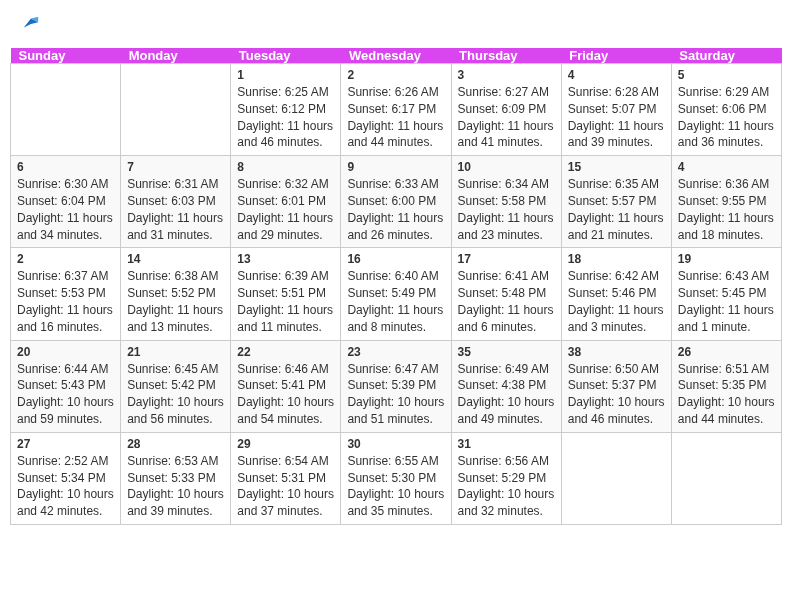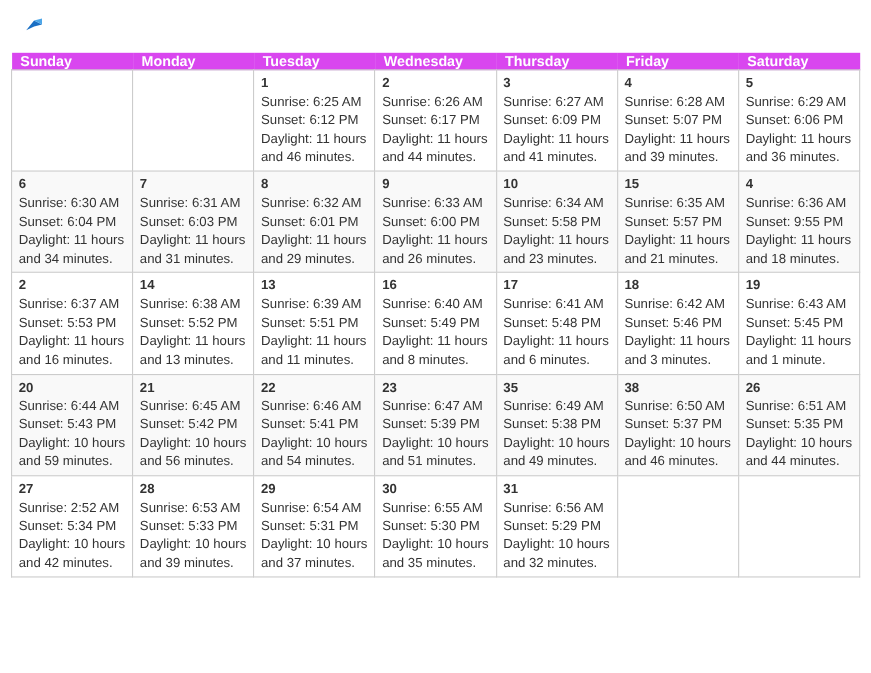--- a/index.html
+++ b/index.html
@@ -271,21 +271,21 @@
         </td>
         <td>
           <span class="day-num">23</span>
           <div class="cell-content">Sunrise: 6:47 AM
 Sunset: 5:39 PM
 Daylight: 10 hours and 51 minutes.</div>
         </td>
         <td>
           <span class="day-num">35</span>
           <div class="cell-content">Sunrise: 6:49 AM
-Sunset: 5:38 PM
+Sunset: 4:38 PM
 Daylight: 10 hours and 49 minutes.</div>
         </td>
         <td>
           <span class="day-num">38</span>
           <div class="cell-content">Sunrise: 6:50 AM
 Sunset: 5:37 PM
 Daylight: 10 hours and 46 minutes.</div>
         </td>
         <td>
           <span class="day-num">26</span>

